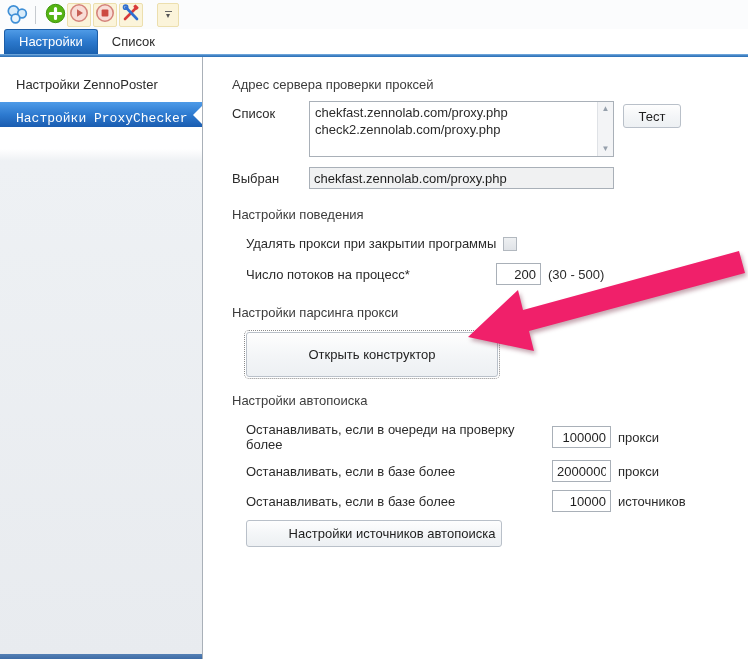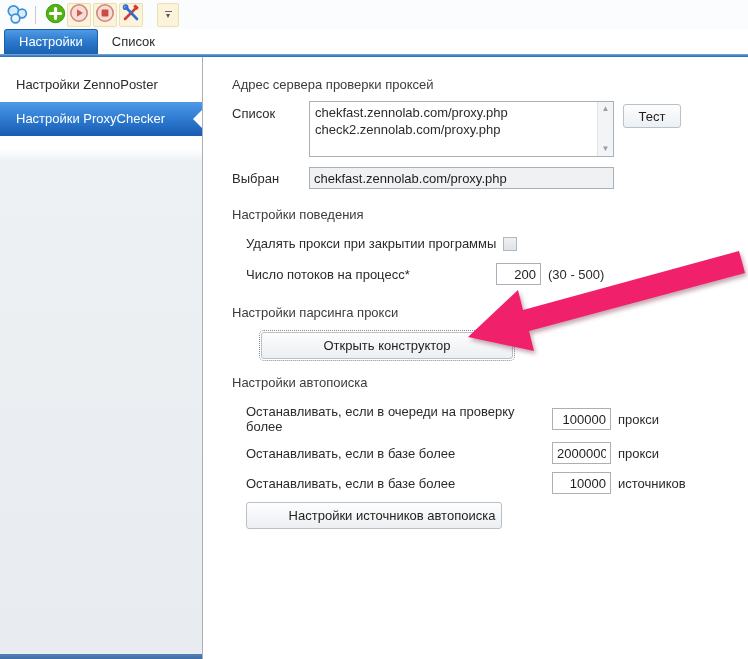--- a/index.html
+++ b/index.html
@@ -32,22 +32,23 @@
   
   .split { position: absolute; top: 57px; left: 0; right: 0; bottom: 0; display: flex; }
   .sidebar {
     position: relative; width: 203px; flex: 0 0 203px;
     background: linear-gradient(180deg, #ffffff 0px, #ffffff 92px, #eef1f4 104px, #e8ebef 100%);
     border-right: 1px solid #a9b0b8;
   }
   .side-item { height: 35px; line-height: 35px; padding-left: 16px; color: #2b2b2b; cursor: default; }
   .side-item.first { margin-top: 10px; }
   .side-item.selected {
-    position: relative; height: 34px; line-height: 34px; color: #fff;
+    position: relative; height: 25px; line-height: 34px; color: #fff;
     background: linear-gradient(180deg, #4e9be8 0%, #2d7ad0 50%, #1a5cb0 100%);
+    font-family: Liberation Mono, monospace;
   }
   .side-item.selected .notch {
     position: absolute; right: 0; top: 50%; transform: translateY(-50%);
     width: 0; height: 0; border: 9px solid transparent; border-right: 9px solid #ffffff; border-left: none;
   }
   .side-bottom-strip { position: absolute; left: 0; right: 0; bottom: 0; height: 5px; background: linear-gradient(180deg, #5581b5, #3d6ba6); }
 
   
   .main { position: relative; flex: 1; background: #fff; padding: 20px 0 0 29px; }
   .heading { color: #3c3c3c; margin-bottom: 9px; }
@@ -60,21 +61,21 @@
   .list-line { line-height: 17px; white-space: nowrap; }
   .list-scrollbar { width: 16px; border-left: 1px solid #dfe2e6; background: #f3f4f6; display: flex; flex-direction: column; justify-content: space-between; align-items: center; padding: 2px 0; }
   .scroll-arrow { font-size: 8px; color: #96a0ac; line-height: 10px; }
 
   .btn {
     background: linear-gradient(180deg, #fefefe 0%, #f3f5f7 55%, #edf0f3 100%);
     border: 1px solid #b9c0c9; border-radius: 3px; color: #1e1e1e;
     font-family: "Liberation Sans", sans-serif; font-size: 13px; cursor: default;
   }
   .test-btn { width: 58px; height: 24px; margin-left: 9px; margin-top: 3px; }
-  .constructor-btn { display: block; width: 252px; height: 27px; margin: 12px 0 0 29px; outline: 1px dotted #8a8a8a; outline-offset: 1px; }
+  .constructor-btn { display: block; width: 252px; height: 45px; margin: 12px 0 0 14px; outline: 1px dotted #8a8a8a; outline-offset: 1px; }
   .sources-btn { display: block; width: 256px; height: 27px; margin: 8px 0 0 14px; padding-left: 36px; }
 
   .field { border: 1px solid #a9b0b8; height: 22px; font-family: "Liberation Sans", sans-serif; font-size: 13px; color: #1e1e1e; padding: 0 4px; background: #fff; }
   .field.readonly { width: 305px; background: #f0f1f2; display: flex; align-items: center; }
   .num { text-align: right; }
   .threads-input { width: 45px; }
   .auto-input { width: 59px; }
 
   .checkbox {
     appearance: none; -webkit-appearance: none; width: 14px; height: 14px;

